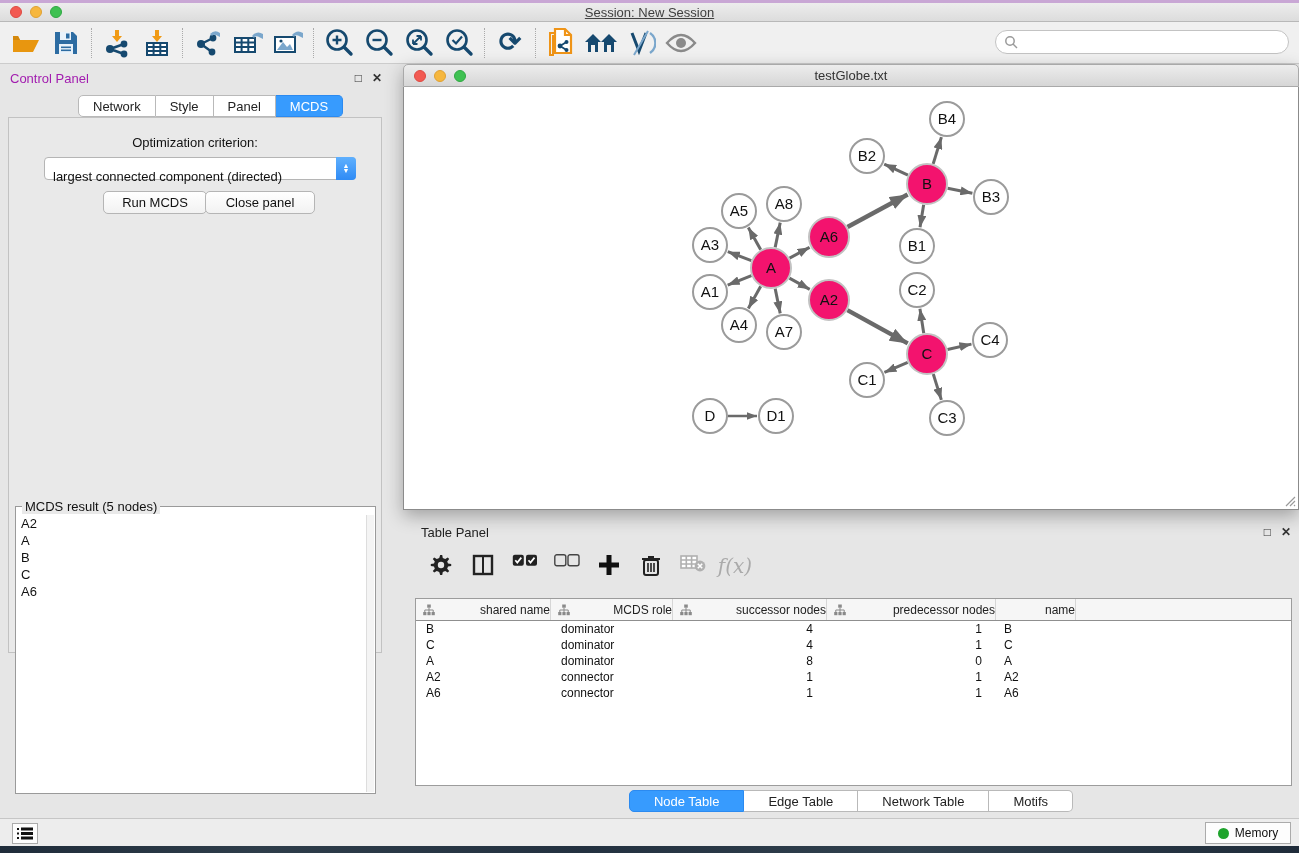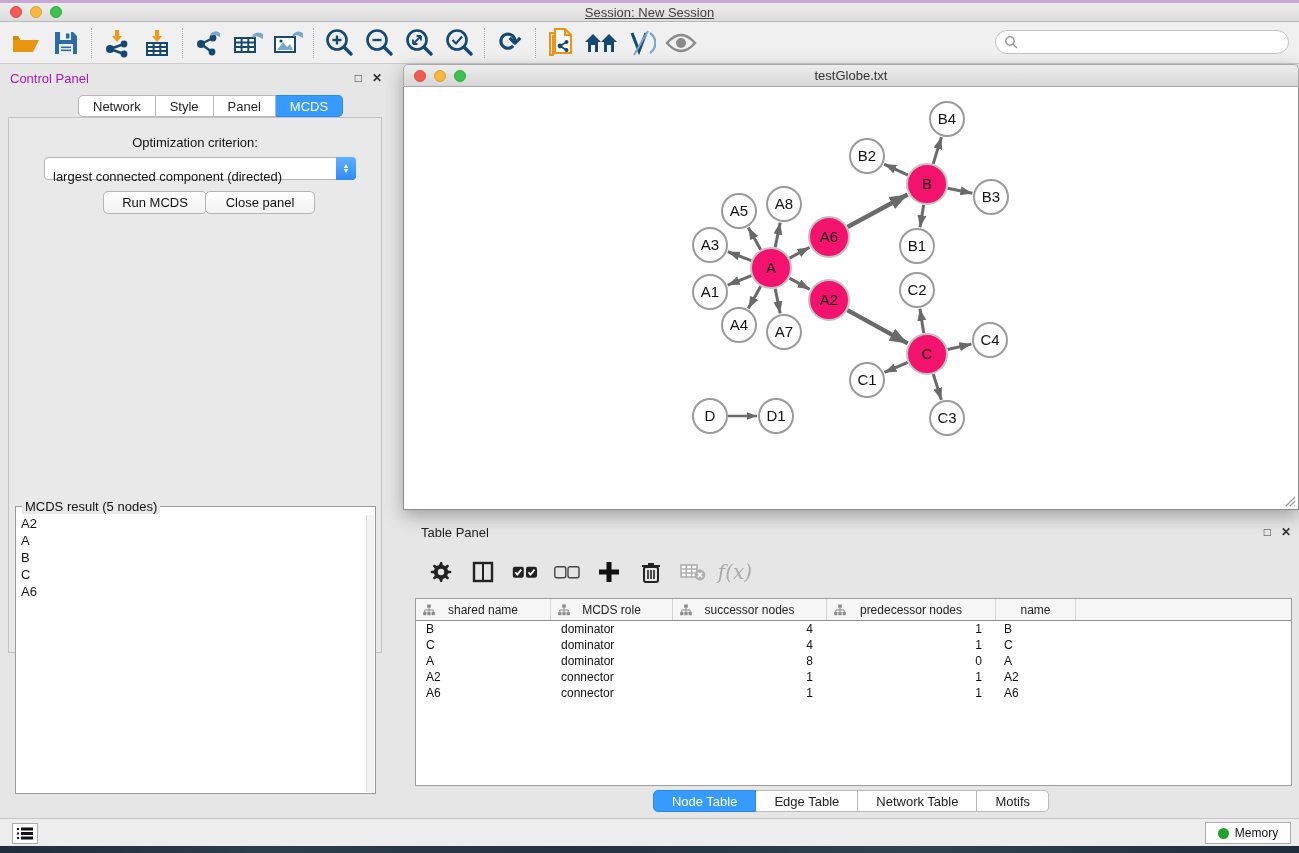--- a/index.html
+++ b/index.html
@@ -82,37 +82,37 @@
     background:#ffffff; border:1px solid #8b8b8b; border-top:none; }
   #graph-svg { position:absolute; left:1px; top:0; }
   #resize-grip { position:absolute; right:2px; bottom:2px; width:14px; height:14px; }
 
   
   #table-panel { left:403px; top:518px; width:896px; height:296px; }
   #tp-header { position:absolute; left:0; top:6px; width:100%; height:18px; }
   #tp-header .ptitle { position:absolute; left:18px; top:1px; font-size:13px; color:#222; }
   #tp-toolbar { position:absolute; left:12px; top:34px; width:876px; height:40px;
     display:flex; align-items:center; gap:6px; padding-left:8px; }
-  .tpbtn { width:36px; height:36px; display:flex; align-items:center; justify-content:center; }
+  .tpbtn { width:36px; height:36px; display:flex; justify-content:center; }
   .fx { font-family:"DejaVu Serif", serif; font-style:italic; font-size:20px; color:#aaaaaa; }
   #node-table { position:absolute; left:12px; top:80px; width:877px; height:188px;
     background:#ffffff; border:1px solid #9c9c9c; font-size:12px; color:#111; }
   .thead { display:flex; height:22px; background:#f6f6f6; border-bottom:1px solid #8f8f8f; }
-  .th { position:relative; display:flex; align-items:center; justify-content:center;
+  .th { position:relative; display:flex; align-items:center; justify-content:flex-end;
     border-right:1px solid #d6d6d6; font-size:12px; color:#222; }
   .th .cticon { position:absolute; left:7px; top:5px; }
   .trow { display:flex; height:16px; align-items:center; }
   .td { overflow:hidden; white-space:nowrap; }
   .c0 { width:135px; padding-left:10px; }
   .c1 { width:122px; padding-left:10px; }
   .c2 { width:154px; text-align:right; padding-right:14px; }
   .c3 { width:169px; text-align:right; padding-right:14px; }
   .c4 { width:80px; padding-left:8px; }
   #tp-tabs { position:absolute; left:0; right:0; top:272px; display:flex; justify-content:center; }
-  .tptab { height:22px; padding:0 18px; font-size:13px; display:flex; align-items:center;
+  .tptab { height:22px; padding:0 24px; font-size:13px; display:flex; align-items:center;
     background:#ffffff; border:1px solid #b9b9b9; border-left:none; color:#222;text-align:right; }
   .tptab:first-child { border-left:1px solid #b9b9b9; border-radius:5px 0 0 5px; }
   .tptab:last-child { border-radius:0 5px 5px 0; }
   .tptab.active { background:#379bfe; border-color:#2b8af0; color:#ffffff; }
 
   
   #status-bar { left:0; top:818px; width:1299px; height:28px; background:#ededed;
     border-top:1px solid #c6c6c6; }
   #list-btn { position:absolute; left:12px; top:4px; width:26px; height:21px;
     background:#fdfdfd; border:1px solid #ababab; display:flex; align-items:center; justify-content:center; }

